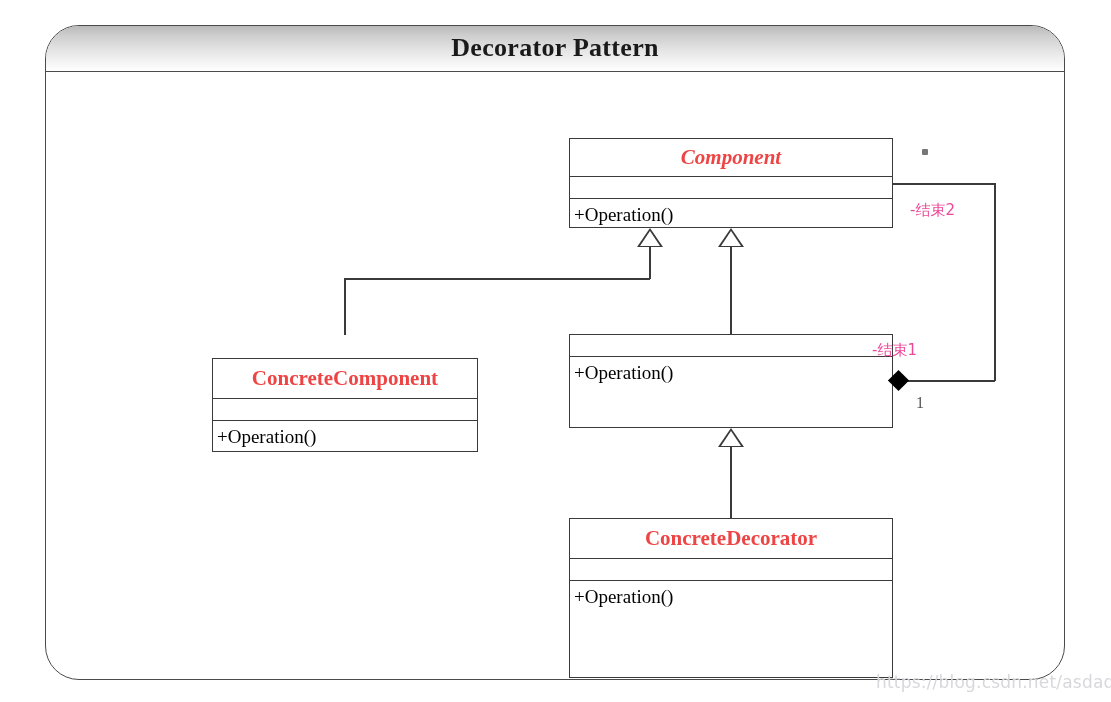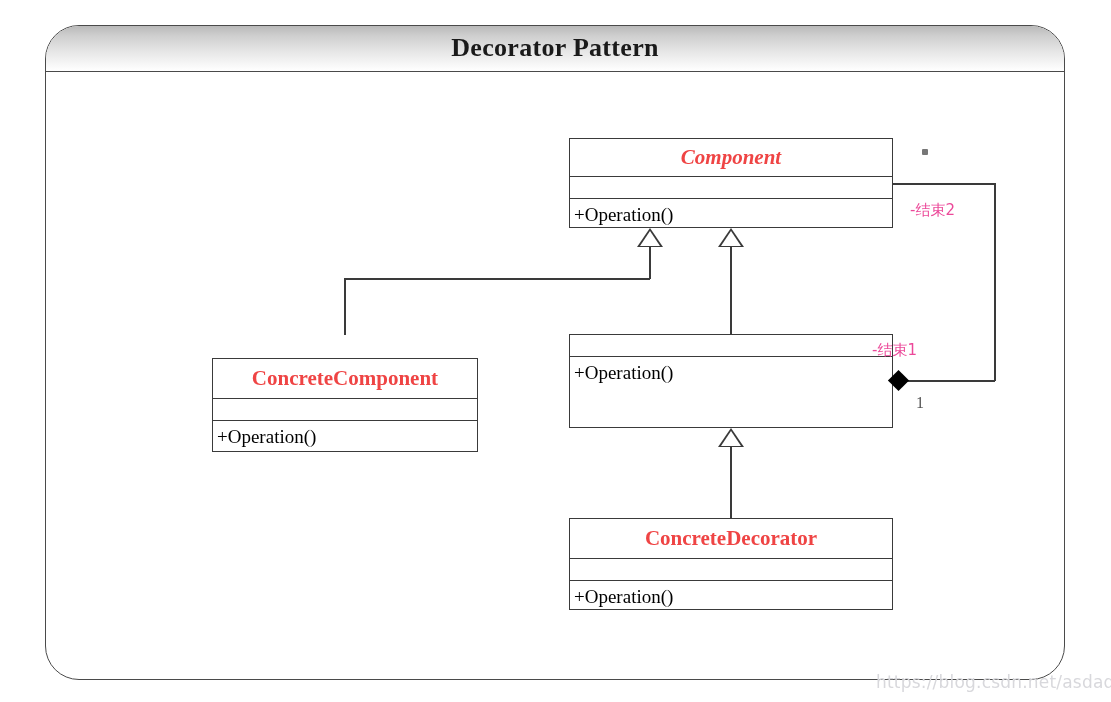--- a/index.html
+++ b/index.html
@@ -183,21 +183,21 @@
     </div>
   </div>
 
   <div class="uml-class" style="left:569px; top:334px; width:324px; height:94px;">
     <div class="uml-attrs" style="height:22px;"></div>
     <div class="uml-ops">
       <div class="uml-op">+Operation()</div>
     </div>
   </div>
 
-  <div class="uml-class" style="left:569px; top:518px; width:324px; height:92px;">
+  <div class="uml-class" style="left:569px; top:518px; width:324px; height:160px;">
     <div class="uml-name" style="height:40px;">ConcreteDecorator</div>
     <div class="uml-attrs" style="height:22px;"></div>
     <div class="uml-ops">
       <div class="uml-op">+Operation()</div>
     </div>
   </div>
 
   <div class="tri tri-outer" style="left:637px; top:228px;">
     <div class="tri-inner"></div>
   </div>

